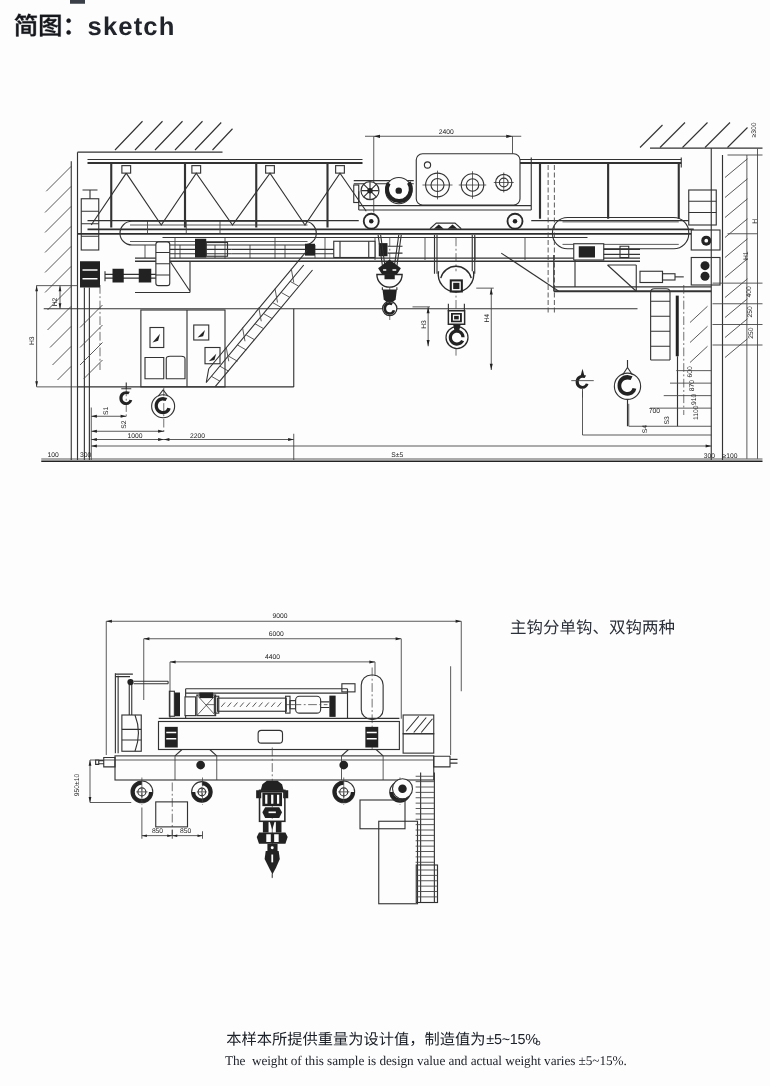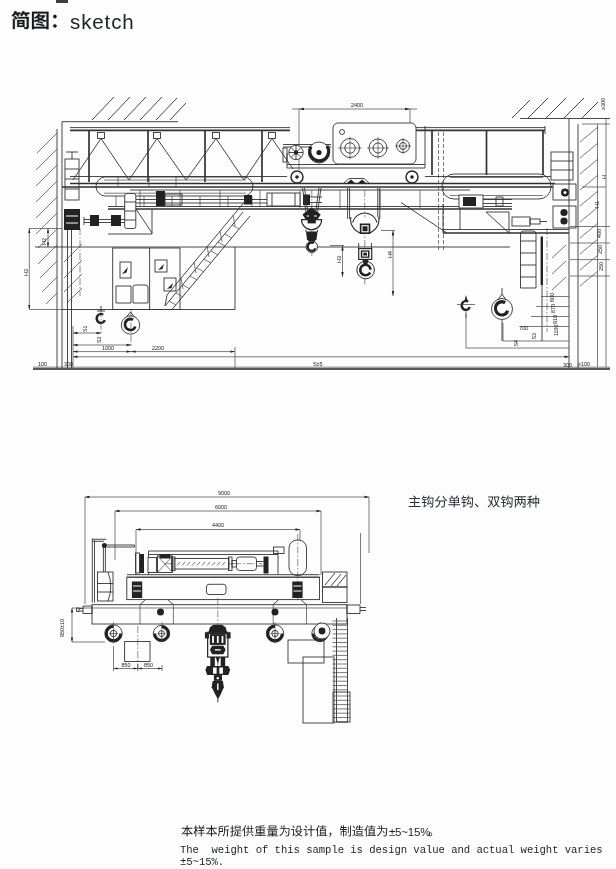--- a/index.html
+++ b/index.html
@@ -26,24 +26,24 @@
 <g fill="#2b2f38">
         <path transform="translate(408 506.5)" d="M1.4 -8.5H11.8V-7.5H1.4ZM2 -4.6H11.3V-3.6H2ZM0.7 -0.4H12.5V0.6H0.7ZM6.1 -7.7H7.1V0.1H6.1ZM4.9 -10.5 5.7 -11Q6.2 -10.7 6.6 -10.4Q7.1 -10 7.5 -9.6Q7.9 -9.2 8.2 -8.9L7.3 -8.3Q7.1 -8.6 6.7 -9Q6.3 -9.4 5.8 -9.8Q5.4 -10.2 4.9 -10.5Z M20.6 -11.1 21.5 -10.9Q21.3 -9.9 20.9 -9.1Q20.5 -8.2 20.1 -7.4Q19.7 -6.6 19.2 -6.1Q19.1 -6.1 19 -6.3Q18.8 -6.4 18.7 -6.5Q18.5 -6.6 18.4 -6.7Q19.1 -7.5 19.7 -8.7Q20.2 -9.8 20.6 -11.1ZM20.5 -9H24.9V-8.1H20.1ZM24.5 -9H25.5Q25.5 -9 25.5 -8.9Q25.5 -8.8 25.5 -8.7Q25.5 -8.6 25.5 -8.5Q25.4 -6.1 25.3 -4.5Q25.3 -2.9 25.2 -1.9Q25.1 -0.9 25 -0.3Q24.8 0.2 24.7 0.5Q24.5 0.8 24.2 0.9Q24 1 23.7 1Q23.4 1.1 22.9 1Q22.5 1 22 1Q22 0.8 21.9 0.5Q21.8 0.2 21.7 0Q22.2 0.1 22.7 0.1Q23.1 0.1 23.3 0.1Q23.5 0.1 23.6 0.1Q23.7 0 23.8 -0.1Q23.9 -0.3 24.1 -0.8Q24.2 -1.4 24.3 -2.4Q24.3 -3.4 24.4 -4.9Q24.5 -6.5 24.5 -8.8ZM19.3 -1.8 19.2 -2.6 19.6 -2.9 23 -3.5Q23 -3.4 23.1 -3.1Q23.1 -2.9 23.1 -2.7Q21.9 -2.5 21.2 -2.3Q20.5 -2.2 20.1 -2.1Q19.7 -2 19.5 -1.9Q19.4 -1.9 19.3 -1.8ZM19.3 -1.8Q19.2 -1.9 19.2 -2.1Q19.1 -2.2 19.1 -2.4Q19 -2.6 18.9 -2.7Q19.1 -2.7 19.2 -3Q19.4 -3.2 19.6 -3.5Q19.6 -3.7 19.8 -4Q20 -4.4 20.2 -4.9Q20.4 -5.4 20.5 -6Q20.7 -6.6 20.9 -7.2L21.8 -6.9Q21.6 -6.1 21.3 -5.3Q20.9 -4.4 20.6 -3.7Q20.2 -2.9 19.9 -2.3V-2.3Q19.9 -2.3 19.8 -2.3Q19.7 -2.2 19.6 -2.1Q19.4 -2.1 19.4 -2Q19.3 -1.9 19.3 -1.8ZM21.9 -5.1 22.6 -5.4Q22.9 -4.8 23.1 -4.2Q23.4 -3.6 23.6 -3Q23.7 -2.5 23.8 -2L23 -1.7Q22.9 -2.1 22.8 -2.7Q22.6 -3.3 22.4 -3.9Q22.1 -4.6 21.9 -5.1ZM15.6 -11.1 16.5 -10.8Q16.2 -10.1 15.9 -9.4Q15.5 -8.7 15.1 -8Q14.6 -7.4 14.2 -6.9Q14.1 -7 14 -7.2Q13.9 -7.4 13.8 -7.6Q13.8 -7.8 13.7 -7.9Q14.3 -8.4 14.8 -9.3Q15.3 -10.1 15.6 -11.1ZM15.3 -9.6H18.7V-8.6H15.1ZM14.7 -7.2H18.2V-6.3H14.7ZM14 -4.5H18.6V-3.6H14ZM15.8 1 15.6 0.1 16 -0.3 18.7 -1.6Q18.7 -1.4 18.7 -1.2Q18.8 -0.9 18.8 -0.8Q17.9 -0.3 17.3 0Q16.8 0.3 16.5 0.5Q16.1 0.7 16 0.8Q15.8 0.9 15.8 1ZM15.8 1Q15.7 0.8 15.7 0.7Q15.6 0.5 15.5 0.4Q15.4 0.2 15.3 0.1Q15.5 0 15.7 -0.2Q15.9 -0.3 15.9 -0.7V-6.9H16.8V0.1Q16.8 0.1 16.7 0.1Q16.6 0.2 16.4 0.3Q16.3 0.4 16.1 0.5Q16 0.6 15.9 0.7Q15.8 0.9 15.8 1Z M28.9 -6.1H36.4V-5.1H28.9ZM36.1 -6.1H37.1Q37.1 -6.1 37.1 -6Q37.1 -5.9 37.1 -5.8Q37.1 -5.7 37.1 -5.6Q37 -4.1 37 -3Q36.9 -2 36.8 -1.3Q36.7 -0.6 36.6 -0.2Q36.4 0.3 36.3 0.4Q36.1 0.7 35.8 0.8Q35.6 0.9 35.2 0.9Q34.9 0.9 34.3 0.9Q33.8 0.9 33.2 0.9Q33.1 0.7 33.1 0.4Q33 0.1 32.8 -0.1Q33.5 -0.1 34 -0Q34.6 -0 34.8 -0Q35.2 -0 35.4 -0.2Q35.6 -0.4 35.7 -1Q35.8 -1.6 35.9 -2.8Q36 -4 36.1 -5.9ZM30.7 -10.8 31.7 -10.5Q31.3 -9.4 30.7 -8.4Q30.1 -7.4 29.3 -6.6Q28.6 -5.7 27.8 -5.1Q27.7 -5.2 27.6 -5.3Q27.4 -5.5 27.3 -5.6Q27.1 -5.7 27 -5.8Q27.8 -6.4 28.5 -7.2Q29.2 -8 29.7 -8.9Q30.3 -9.8 30.7 -10.8ZM35.3 -10.8Q35.6 -10.2 36 -9.5Q36.5 -8.8 37 -8.1Q37.5 -7.5 38 -7Q38.6 -6.4 39.1 -6Q39 -5.9 38.8 -5.8Q38.7 -5.6 38.5 -5.5Q38.4 -5.3 38.3 -5.2Q37.8 -5.6 37.2 -6.2Q36.7 -6.8 36.2 -7.6Q35.6 -8.3 35.2 -9Q34.7 -9.8 34.4 -10.5ZM31.5 -5.8H32.5Q32.4 -4.7 32.2 -3.7Q32 -2.7 31.5 -1.8Q31 -0.9 30.1 -0.1Q29.2 0.6 27.9 1.1Q27.8 1 27.7 0.8Q27.6 0.7 27.5 0.5Q27.4 0.4 27.3 0.3Q28.5 -0.2 29.3 -0.8Q30.1 -1.5 30.6 -2.3Q31 -3.1 31.2 -4Q31.4 -4.9 31.5 -5.8Z M45.7 -8.3H46.7V1H45.7ZM42.5 -5.8V-4.3H50V-5.8ZM42.5 -8V-6.6H50V-8ZM41.6 -8.8H51V-3.5H41.6ZM40.3 -2.2H52.1V-1.3H40.3ZM42.7 -10.6 43.6 -11Q44 -10.6 44.4 -10Q44.8 -9.5 45 -9.1L44.1 -8.6Q43.9 -9 43.5 -9.6Q43.1 -10.2 42.7 -10.6ZM49 -11 50 -10.7Q49.6 -10 49.2 -9.4Q48.7 -8.7 48.3 -8.3L47.5 -8.6Q47.7 -8.9 48 -9.4Q48.3 -9.8 48.5 -10.2Q48.8 -10.7 49 -11Z M60.2 -11.1 61.1 -10.9Q60.9 -9.9 60.5 -9.1Q60.1 -8.2 59.7 -7.4Q59.3 -6.6 58.8 -6.1Q58.7 -6.1 58.6 -6.3Q58.4 -6.4 58.3 -6.5Q58.1 -6.6 58 -6.7Q58.7 -7.5 59.3 -8.7Q59.8 -9.8 60.2 -11.1ZM60.1 -9H64.5V-8.1H59.7ZM64.1 -9H65.1Q65.1 -9 65.1 -8.9Q65.1 -8.8 65.1 -8.7Q65.1 -8.6 65.1 -8.5Q65 -6.1 64.9 -4.5Q64.9 -2.9 64.8 -1.9Q64.7 -0.9 64.6 -0.3Q64.4 0.2 64.3 0.5Q64.1 0.8 63.8 0.9Q63.6 1 63.3 1Q63 1.1 62.5 1Q62.1 1 61.6 1Q61.6 0.8 61.5 0.5Q61.4 0.2 61.3 0Q61.8 0.1 62.3 0.1Q62.7 0.1 62.9 0.1Q63.1 0.1 63.2 0.1Q63.3 0 63.4 -0.1Q63.5 -0.3 63.7 -0.8Q63.8 -1.4 63.9 -2.4Q63.9 -3.4 64 -4.9Q64.1 -6.5 64.1 -8.8ZM58.9 -1.8 58.8 -2.6 59.2 -2.9 62.6 -3.5Q62.6 -3.4 62.7 -3.1Q62.7 -2.9 62.7 -2.7Q61.5 -2.5 60.8 -2.3Q60.1 -2.2 59.7 -2.1Q59.3 -2 59.1 -1.9Q59 -1.9 58.9 -1.8ZM58.9 -1.8Q58.8 -1.9 58.8 -2.1Q58.7 -2.2 58.7 -2.4Q58.6 -2.6 58.5 -2.7Q58.7 -2.7 58.8 -3Q59 -3.2 59.2 -3.5Q59.2 -3.7 59.4 -4Q59.6 -4.4 59.8 -4.9Q60 -5.4 60.1 -6Q60.3 -6.6 60.5 -7.2L61.4 -6.9Q61.2 -6.1 60.9 -5.3Q60.5 -4.4 60.2 -3.7Q59.8 -2.9 59.5 -2.3V-2.3Q59.5 -2.3 59.4 -2.3Q59.3 -2.2 59.2 -2.1Q59 -2.1 59 -2Q58.9 -1.9 58.9 -1.8ZM61.5 -5.1 62.2 -5.4Q62.5 -4.8 62.7 -4.2Q63 -3.6 63.2 -3Q63.3 -2.5 63.4 -2L62.6 -1.7Q62.5 -2.1 62.4 -2.7Q62.2 -3.3 62 -3.9Q61.7 -4.6 61.5 -5.1ZM55.2 -11.1 56.1 -10.8Q55.8 -10.1 55.5 -9.4Q55.1 -8.7 54.7 -8Q54.2 -7.4 53.8 -6.9Q53.7 -7 53.6 -7.2Q53.5 -7.4 53.4 -7.6Q53.4 -7.8 53.3 -7.9Q53.9 -8.4 54.4 -9.3Q54.9 -10.1 55.2 -11.1ZM54.9 -9.6H58.3V-8.6H54.7ZM54.3 -7.2H57.8V-6.3H54.3ZM53.6 -4.5H58.2V-3.6H53.6ZM55.4 1 55.2 0.1 55.6 -0.3 58.3 -1.6Q58.3 -1.4 58.3 -1.2Q58.4 -0.9 58.4 -0.8Q57.5 -0.3 56.9 0Q56.4 0.3 56.1 0.5Q55.7 0.7 55.6 0.8Q55.4 0.9 55.4 1ZM55.4 1Q55.3 0.8 55.3 0.7Q55.2 0.5 55.1 0.4Q55 0.2 54.9 0.1Q55.1 0 55.3 -0.2Q55.5 -0.3 55.5 -0.7V-6.9H56.4V0.1Q56.4 0.1 56.3 0.1Q56.2 0.2 56 0.3Q55.9 0.4 55.7 0.5Q55.6 0.6 55.5 0.7Q55.4 0.9 55.4 1Z M69.6 0.7Q69.2 0.2 68.7 -0.3Q68.2 -0.8 67.7 -1.3Q67.2 -1.8 66.7 -2.2L67.5 -3Q68 -2.6 68.5 -2.1Q69.1 -1.6 69.6 -1Q70.1 -0.5 70.5 -0Z M85.7 -10.1H90.7V-9.1H85.7ZM90.3 -10.1H90.5L90.7 -10.1L91.3 -9.9Q91 -7 90.1 -4.9Q89.3 -2.8 88 -1.3Q86.7 0.2 85.2 1Q85.1 0.9 85 0.8Q84.9 0.6 84.7 0.4Q84.6 0.3 84.5 0.2Q86 -0.5 87.2 -1.9Q88.4 -3.3 89.2 -5.3Q90 -7.3 90.3 -9.8ZM87 -9.3Q87.3 -7.1 87.9 -5.2Q88.5 -3.3 89.4 -1.9Q90.4 -0.5 91.9 0.2Q91.8 0.3 91.6 0.5Q91.5 0.6 91.4 0.8Q91.3 0.9 91.2 1.1Q89.7 0.2 88.6 -1.3Q87.6 -2.8 87 -4.8Q86.4 -6.7 86 -9.1ZM80.1 -10.1H84.5V-9.1H80.1ZM84.2 -10.1H84.3L84.5 -10.1L85.2 -9.9Q84.9 -7.2 84.2 -5.1Q83.6 -3 82.6 -1.5Q81.6 0.1 80.4 1Q80.3 0.9 80.2 0.8Q80.1 0.6 79.9 0.5Q79.8 0.3 79.7 0.3Q80.5 -0.4 81.3 -1.3Q82 -2.3 82.6 -3.6Q83.2 -4.9 83.6 -6.5Q84 -8 84.2 -9.8ZM80.2 -7.2 80.9 -7.7Q81.5 -7 82.2 -6.1Q82.8 -5.3 83.5 -4.4Q84.1 -3.6 84.6 -2.8Q85.1 -2 85.4 -1.3L84.5 -0.7Q84.2 -1.3 83.8 -2.1Q83.3 -2.9 82.7 -3.8Q82.1 -4.7 81.4 -5.6Q80.8 -6.4 80.2 -7.2Z M99.8 -11.1 100.7 -10.9Q100.5 -9.9 100.1 -9.1Q99.7 -8.2 99.3 -7.4Q98.9 -6.6 98.4 -6.1Q98.3 -6.1 98.2 -6.3Q98 -6.4 97.9 -6.5Q97.7 -6.6 97.6 -6.7Q98.3 -7.5 98.9 -8.7Q99.4 -9.8 99.8 -11.1ZM99.7 -9H104.1V-8.1H99.3ZM103.7 -9H104.7Q104.7 -9 104.7 -8.9Q104.7 -8.8 104.7 -8.7Q104.7 -8.6 104.7 -8.5Q104.6 -6.1 104.5 -4.5Q104.5 -2.9 104.4 -1.9Q104.3 -0.9 104.2 -0.3Q104 0.2 103.9 0.5Q103.7 0.8 103.4 0.9Q103.2 1 102.9 1Q102.6 1.1 102.1 1Q101.7 1 101.2 1Q101.2 0.8 101.1 0.5Q101 0.2 100.9 0Q101.4 0.1 101.9 0.1Q102.3 0.1 102.5 0.1Q102.7 0.1 102.8 0.1Q102.9 0 103 -0.1Q103.1 -0.3 103.3 -0.8Q103.4 -1.4 103.5 -2.4Q103.5 -3.4 103.6 -4.9Q103.7 -6.5 103.7 -8.8ZM98.5 -1.8 98.4 -2.6 98.8 -2.9 102.2 -3.5Q102.2 -3.4 102.3 -3.1Q102.3 -2.9 102.3 -2.7Q101.1 -2.5 100.4 -2.3Q99.7 -2.2 99.3 -2.1Q98.9 -2 98.7 -1.9Q98.6 -1.9 98.5 -1.8ZM98.5 -1.8Q98.4 -1.9 98.4 -2.1Q98.3 -2.2 98.3 -2.4Q98.2 -2.6 98.1 -2.7Q98.3 -2.7 98.4 -3Q98.6 -3.2 98.8 -3.5Q98.8 -3.7 99 -4Q99.2 -4.4 99.4 -4.9Q99.6 -5.4 99.7 -6Q99.9 -6.6 100.1 -7.2L101 -6.9Q100.8 -6.1 100.5 -5.3Q100.1 -4.4 99.8 -3.7Q99.4 -2.9 99.1 -2.3V-2.3Q99.1 -2.3 99 -2.3Q98.9 -2.2 98.8 -2.1Q98.6 -2.1 98.6 -2Q98.5 -1.9 98.5 -1.8ZM101.1 -5.1 101.8 -5.4Q102.1 -4.8 102.3 -4.2Q102.6 -3.6 102.8 -3Q102.9 -2.5 103 -2L102.2 -1.7Q102.1 -2.1 102 -2.7Q101.8 -3.3 101.6 -3.9Q101.3 -4.6 101.1 -5.1ZM94.8 -11.1 95.7 -10.8Q95.4 -10.1 95.1 -9.4Q94.7 -8.7 94.3 -8Q93.8 -7.4 93.4 -6.9Q93.3 -7 93.2 -7.2Q93.1 -7.4 93 -7.6Q93 -7.8 92.9 -7.9Q93.5 -8.4 94 -9.3Q94.5 -10.1 94.8 -11.1ZM94.5 -9.6H97.9V-8.6H94.3ZM93.9 -7.2H97.4V-6.3H93.9ZM93.2 -4.5H97.8V-3.6H93.2ZM95 1 94.8 0.1 95.2 -0.3 97.9 -1.6Q97.9 -1.4 97.9 -1.2Q98 -0.9 98 -0.8Q97.1 -0.3 96.5 0Q96 0.3 95.7 0.5Q95.3 0.7 95.2 0.8Q95 0.9 95 1ZM95 1Q94.9 0.8 94.9 0.7Q94.8 0.5 94.7 0.4Q94.6 0.2 94.5 0.1Q94.7 0 94.9 -0.2Q95.1 -0.3 95.1 -0.7V-6.9H96V0.1Q96 0.1 95.9 0.1Q95.8 0.2 95.6 0.3Q95.5 0.4 95.3 0.5Q95.2 0.6 95.1 0.7Q95 0.9 95 1Z M106.4 -10.2H118V-9.2H106.4ZM106.9 -7.4H117.1V-6.4H107.9V1.1H106.9ZM116.5 -7.4H117.5V-0.2Q117.5 0.3 117.4 0.5Q117.2 0.8 116.9 0.9Q116.5 1 115.9 1Q115.3 1.1 114.4 1.1Q114.4 0.8 114.3 0.6Q114.2 0.3 114.1 0.1Q114.6 0.1 115 0.1Q115.4 0.1 115.7 0.1Q116 0.1 116.2 0.1Q116.4 0.1 116.4 0Q116.5 -0.1 116.5 -0.2ZM110 -4.7 110.6 -5.4Q110.9 -5.1 111.2 -4.7Q111.5 -4.3 111.8 -3.9Q112 -3.5 112.2 -3.2L111.6 -2.4Q111.5 -2.7 111.2 -3.1Q110.9 -3.5 110.6 -3.9Q110.3 -4.4 110 -4.7ZM110 -9.5H111V-7.3Q111 -6.6 110.9 -5.8Q110.8 -4.9 110.6 -4.1Q110.4 -3.2 109.9 -2.4Q109.5 -1.5 108.8 -0.8Q108.7 -0.9 108.6 -1.1Q108.5 -1.2 108.3 -1.3Q108.2 -1.4 108.1 -1.5Q108.8 -2.1 109.1 -2.9Q109.5 -3.6 109.7 -4.4Q109.9 -5.2 109.9 -5.9Q110 -6.7 110 -7.3ZM113.4 -4.7 114 -5.4Q114.4 -4.9 114.9 -4.3Q115.3 -3.8 115.7 -3.2Q116.1 -2.7 116.3 -2.3L115.8 -1.5Q115.5 -1.9 115.1 -2.5Q114.7 -3.1 114.3 -3.7Q113.8 -4.2 113.4 -4.7ZM113.4 -9.5H114.3V-7.3Q114.3 -6.6 114.3 -5.8Q114.2 -4.9 114 -4.1Q113.8 -3.2 113.3 -2.4Q112.9 -1.5 112.2 -0.8Q112.1 -0.9 112 -1.1Q111.8 -1.2 111.7 -1.3Q111.6 -1.4 111.4 -1.5Q112.1 -2.1 112.5 -2.9Q112.9 -3.6 113.1 -4.4Q113.3 -5.2 113.3 -5.9Q113.4 -6.7 113.4 -7.3Z M124.6 -8.3H131.2V-2.5H130.2V-7.3H125.6V-2.4H124.6ZM127.4 -11.1H128.4V1H127.4ZM125 -4.2H130.9V-3.2H125ZM121.5 -10H122.5V1H121.5ZM119.4 -7.4H124.2V-6.4H119.4ZM121.6 -7 122.2 -6.7Q122 -6.1 121.7 -5.3Q121.4 -4.5 121.1 -3.8Q120.7 -3.1 120.4 -2.4Q120 -1.8 119.6 -1.4Q119.5 -1.6 119.4 -1.8Q119.2 -2.1 119.1 -2.3Q119.5 -2.7 119.8 -3.2Q120.2 -3.8 120.5 -4.4Q120.8 -5.1 121.1 -5.7Q121.4 -6.4 121.6 -7ZM123.6 -10.9 124.2 -10.1Q123.6 -9.9 122.9 -9.7Q122.1 -9.5 121.3 -9.3Q120.5 -9.2 119.7 -9.1Q119.7 -9.2 119.6 -9.5Q119.5 -9.7 119.4 -9.8Q120.2 -10 120.9 -10.1Q121.7 -10.3 122.4 -10.5Q123.1 -10.7 123.6 -10.9ZM122.4 -6.2Q122.6 -6.1 122.8 -5.8Q123.1 -5.4 123.4 -5.1Q123.7 -4.7 123.9 -4.4Q124.2 -4.1 124.3 -4L123.7 -3.2Q123.6 -3.4 123.3 -3.8Q123.1 -4.1 122.9 -4.5Q122.6 -4.9 122.4 -5.3Q122.1 -5.6 122 -5.8Z"></path>
       </g>
 
 <g fill="#1d2129">
         <path transform="translate(181 835.5)" d="M0.8 -7.7H11.4V-6.7H0.8ZM2.8 -2.2H9.4V-1.3H2.8ZM5.6 -10.2H6.6V1H5.6ZM4.7 -7.4 5.6 -7.1Q5.1 -5.8 4.4 -4.7Q3.7 -3.5 2.9 -2.6Q2.1 -1.6 1.1 -1Q1.1 -1.1 0.9 -1.2Q0.8 -1.4 0.7 -1.5Q0.6 -1.6 0.5 -1.7Q1.4 -2.3 2.2 -3.1Q3 -4 3.6 -5.1Q4.3 -6.2 4.7 -7.4ZM7.4 -7.3Q7.8 -6.2 8.5 -5.1Q9.2 -4.1 10 -3.2Q10.9 -2.3 11.8 -1.8Q11.7 -1.7 11.5 -1.6Q11.4 -1.4 11.3 -1.3Q11.1 -1.1 11.1 -1Q10.1 -1.6 9.3 -2.6Q8.4 -3.5 7.8 -4.7Q7.1 -5.8 6.6 -7.1Z M17.1 -7.9H23.5V-7.1H17.1ZM17.4 -5.4H23.1V-4.5H17.4ZM16.6 -2.8H23.8V-2H16.6ZM19.8 -7.6H20.7V1H19.8ZM17.6 -9.9 18.4 -10.2Q18.7 -9.7 19 -9.2Q19.3 -8.7 19.5 -8.3L18.6 -7.9Q18.5 -8.3 18.2 -8.9Q17.9 -9.4 17.6 -9.9ZM22.2 -10.3 23.1 -10Q22.8 -9.3 22.4 -8.6Q22.1 -7.9 21.7 -7.4L20.9 -7.7Q21.2 -8 21.4 -8.5Q21.7 -8.9 21.9 -9.4Q22.1 -9.9 22.2 -10.3ZM12.9 -7.9H16.6V-7H12.9ZM14.4 -10.3H15.3V1H14.4ZM14.5 -7.3 15 -7.2Q14.9 -6.4 14.7 -5.6Q14.5 -4.8 14.2 -4.1Q14 -3.3 13.7 -2.6Q13.4 -2 13.1 -1.5Q13 -1.6 12.9 -1.8Q12.8 -2 12.8 -2.1Q12.7 -2.3 12.6 -2.4Q12.9 -2.8 13.2 -3.4Q13.5 -4 13.7 -4.6Q14 -5.3 14.2 -6Q14.4 -6.7 14.5 -7.3ZM15.3 -6.6Q15.4 -6.5 15.6 -6.2Q15.8 -5.8 16 -5.5Q16.3 -5.1 16.5 -4.8Q16.7 -4.5 16.7 -4.3L16.2 -3.6Q16.1 -3.9 15.9 -4.2Q15.7 -4.6 15.5 -5Q15.3 -5.4 15.1 -5.7Q14.9 -6 14.8 -6.2Z M25.2 -7.7H35.8V-6.7H25.2ZM27.2 -2.2H33.8V-1.3H27.2ZM30 -10.2H31V1H30ZM29.1 -7.4 30 -7.1Q29.5 -5.8 28.8 -4.7Q28.1 -3.5 27.3 -2.6Q26.5 -1.6 25.5 -1Q25.5 -1.1 25.3 -1.2Q25.2 -1.4 25.1 -1.5Q25 -1.6 24.9 -1.7Q25.8 -2.3 26.6 -3.1Q27.4 -4 28 -5.1Q28.7 -6.2 29.1 -7.4ZM31.8 -7.3Q32.2 -6.2 32.9 -5.1Q33.6 -4.1 34.4 -3.2Q35.3 -2.3 36.2 -1.8Q36.1 -1.7 35.9 -1.6Q35.8 -1.4 35.7 -1.3Q35.5 -1.1 35.5 -1Q34.5 -1.6 33.7 -2.6Q32.8 -3.5 32.2 -4.7Q31.5 -5.8 31 -7.1Z M43.5 -6.1H48.3V-5.2H43.5ZM45.9 -5.5H46.9V0.9H45.9ZM37.8 -9H38.7V-4.8Q38.7 -4.1 38.7 -3.4Q38.6 -2.6 38.5 -1.8Q38.4 -1.1 38.2 -0.3Q38 0.4 37.7 1Q37.6 0.9 37.5 0.8Q37.3 0.7 37.2 0.6Q37.1 0.5 36.9 0.4Q37.3 -0.3 37.5 -1.2Q37.7 -2.1 37.8 -3.1Q37.8 -4 37.8 -4.8ZM47.4 -10.1 48.1 -9.3Q47.5 -9.1 46.7 -8.9Q45.9 -8.7 45 -8.5Q44.2 -8.4 43.4 -8.2Q43.4 -8.4 43.3 -8.6Q43.2 -8.9 43.1 -9Q43.9 -9.1 44.7 -9.3Q45.5 -9.5 46.2 -9.7Q46.9 -9.9 47.4 -10.1ZM38.3 -7.2H42V-3.6H38.3V-4.4H41.1V-6.4H38.3ZM42 -10 42.6 -9.2Q42 -9 41.2 -8.8Q40.5 -8.6 39.6 -8.5Q38.8 -8.4 38.1 -8.3Q38 -8.5 38 -8.7Q37.9 -8.9 37.8 -9Q38.5 -9.1 39.3 -9.3Q40.1 -9.4 40.8 -9.6Q41.5 -9.8 42 -10ZM43.1 -9H44.1V-4.9Q44.1 -4.3 44 -3.5Q43.9 -2.7 43.7 -1.9Q43.6 -1.1 43.2 -0.3Q42.8 0.4 42.2 1Q42.2 0.9 42 0.8Q41.9 0.7 41.8 0.6Q41.6 0.4 41.5 0.4Q42.1 -0.2 42.4 -0.8Q42.7 -1.5 42.9 -2.2Q43 -2.9 43.1 -3.6Q43.1 -4.3 43.1 -5Z M54.6 -7.5V-6.6H58.7V-7.5ZM54.6 -9.2V-8.2H58.7V-9.2ZM53.8 -9.8H59.6V-5.9H53.8ZM53.2 -5H60.3V-4.2H53.2ZM56.2 -4.6H57.1V0.4L56.2 0ZM54.6 -2.4Q54.9 -1.3 55.5 -0.8Q56 -0.3 56.7 -0.2Q57.4 -0 58.3 -0Q58.4 -0 58.7 -0Q59 -0 59.4 -0Q59.8 -0 60.1 -0Q60.5 -0 60.6 -0Q60.6 0.1 60.5 0.2Q60.5 0.4 60.4 0.5Q60.4 0.7 60.4 0.8H59.9H58.2Q57.5 0.8 56.8 0.7Q56.2 0.6 55.6 0.3Q55.1 -0 54.7 -0.6Q54.3 -1.2 54 -2.1ZM56.8 -2.8H59.7V-2H56.8ZM54 -3.6 54.9 -3.5Q54.7 -2 54.2 -0.9Q53.7 0.2 52.9 1Q52.8 0.9 52.7 0.8Q52.6 0.7 52.4 0.6Q52.3 0.5 52.2 0.4Q53 -0.2 53.5 -1.3Q53.9 -2.3 54 -3.6ZM49.2 -3.8Q49.9 -4 50.9 -4.3Q51.9 -4.6 52.9 -4.9L53 -4.1Q52.1 -3.7 51.1 -3.4Q50.2 -3.1 49.4 -2.9ZM49.3 -7.8H53V-6.9H49.3ZM50.8 -10.2H51.7V-0.2Q51.7 0.2 51.6 0.4Q51.5 0.6 51.2 0.7Q51 0.8 50.7 0.9Q50.3 0.9 49.7 0.9Q49.7 0.7 49.6 0.5Q49.5 0.2 49.4 0Q49.8 0.1 50.2 0.1Q50.5 0.1 50.6 0.1Q50.7 0.1 50.8 0Q50.8 -0 50.8 -0.2Z M64.3 -10.2 65.1 -10Q64.8 -8.9 64.2 -7.9Q63.7 -6.9 63.1 -6Q62.4 -5.1 61.8 -4.4Q61.7 -4.6 61.6 -4.7Q61.5 -4.9 61.4 -5.1Q61.3 -5.2 61.3 -5.4Q61.9 -5.9 62.4 -6.7Q63 -7.5 63.5 -8.4Q63.9 -9.3 64.3 -10.2ZM63 -7.1 63.9 -7.9 63.9 -7.9V1H63ZM65.1 -7.6H72.6V-6.8H65.1ZM64.8 -3.7H72.7V-2.9H64.8ZM66.7 -10.1H67.6V-3.3H66.7ZM69.9 -10.1H70.8V-3.3H69.9ZM66.9 -2.2 67.8 -1.9Q67.5 -1.4 67.1 -0.8Q66.7 -0.3 66.3 0.1Q65.8 0.6 65.4 0.9Q65.3 0.9 65.2 0.8Q65.1 0.6 64.9 0.5Q64.8 0.4 64.7 0.4Q65.3 -0.1 65.9 -0.8Q66.5 -1.5 66.9 -2.2ZM69.7 -1.7 70.4 -2.1Q70.8 -1.7 71.2 -1.3Q71.7 -0.8 72 -0.3Q72.4 0.1 72.6 0.5L71.8 1Q71.6 0.6 71.3 0.1Q70.9 -0.3 70.5 -0.8Q70.1 -1.3 69.7 -1.7Z M73.8 -0.2H84.8V0.6H73.8ZM73.9 -8.1H84.7V-7.3H73.9ZM74.7 -1.9H84V-1.2H74.7ZM78.8 -9.3H79.7V0.2H78.8ZM83 -10.2 83.5 -9.5Q82.7 -9.3 81.7 -9.2Q80.7 -9.1 79.5 -9Q78.4 -8.9 77.2 -8.9Q76.1 -8.8 75 -8.8Q75 -9 74.9 -9.2Q74.9 -9.4 74.8 -9.5Q75.9 -9.6 77 -9.6Q78.2 -9.7 79.3 -9.8Q80.4 -9.8 81.3 -9.9Q82.3 -10.1 83 -10.2ZM76 -4.4V-3.5H82.6V-4.4ZM76 -5.9V-5H82.6V-5.9ZM75.1 -6.6H83.5V-2.8H75.1Z M88.4 -8.1V-7.4H94.5V-8.1ZM88.4 -9.3V-8.6H94.5V-9.3ZM87.6 -9.9H95.4V-6.9H87.6ZM88.2 -3.3V-2.6H94.9V-3.3ZM88.2 -4.6V-3.9H94.9V-4.6ZM87.3 -5.1H95.8V-2.1H87.3ZM91 -4.9H91.9V0.3H91ZM86 -6.4H97V-5.7H86ZM87 -1.4H96.1V-0.7H87ZM86 -0H97V0.7H86Z M98.6 -7.3H108V-6.4H98.6ZM107.6 -7.3H108.6Q108.6 -7.3 108.6 -7.2Q108.6 -7.1 108.6 -7Q108.6 -6.9 108.6 -6.8Q108.5 -5 108.4 -3.7Q108.4 -2.4 108.3 -1.6Q108.2 -0.8 108 -0.3Q107.9 0.1 107.7 0.3Q107.5 0.6 107.3 0.7Q107.1 0.8 106.7 0.8Q106.4 0.9 105.9 0.9Q105.3 0.9 104.8 0.8Q104.8 0.6 104.7 0.3Q104.6 0.1 104.5 -0.1Q105.1 -0.1 105.6 -0.1Q106.1 -0.1 106.4 -0.1Q106.5 -0.1 106.7 -0.1Q106.8 -0.1 106.9 -0.2Q107 -0.4 107.1 -0.8Q107.3 -1.3 107.3 -2.1Q107.4 -2.9 107.5 -4.1Q107.6 -5.4 107.6 -7.1ZM102.6 -10.2H103.5V-8.8Q103.5 -8 103.5 -7Q103.4 -6.1 103.2 -5Q102.9 -4 102.4 -3Q101.9 -2 101.1 -1Q100.3 -0 99 0.8Q98.9 0.7 98.8 0.6Q98.7 0.4 98.5 0.3Q98.4 0.2 98.3 0.1Q99.5 -0.7 100.3 -1.6Q101.1 -2.5 101.6 -3.4Q102 -4.4 102.3 -5.3Q102.5 -6.3 102.5 -7.1Q102.6 -8 102.6 -8.8ZM99.6 -9.6 100.4 -9.9Q100.7 -9.5 101.1 -9Q101.5 -8.5 101.7 -8.1L100.9 -7.7Q100.7 -8 100.5 -8.3Q100.3 -8.6 100.1 -8.9Q99.8 -9.3 99.6 -9.6ZM103.7 -4.5 104.4 -4.9Q104.8 -4.5 105.1 -4.1Q105.4 -3.7 105.7 -3.3Q106 -2.9 106.2 -2.5L105.3 -2.1Q105.2 -2.4 104.9 -2.9Q104.6 -3.3 104.3 -3.7Q104 -4.2 103.7 -4.5Z M111.3 -9.5 111.9 -10Q112.2 -9.8 112.6 -9.4Q112.9 -9.1 113.2 -8.8Q113.6 -8.5 113.8 -8.2L113.1 -7.5Q112.9 -7.8 112.6 -8.1Q112.3 -8.5 112 -8.8Q111.6 -9.2 111.3 -9.5ZM111.9 0.7 111.8 -0.1 112 -0.5 114.3 -2.1Q114.3 -2 114.4 -1.7Q114.5 -1.5 114.6 -1.4Q113.8 -0.8 113.3 -0.4Q112.8 -0 112.5 0.2Q112.3 0.4 112.1 0.5Q112 0.6 111.9 0.7ZM110.3 -6.4H112.5V-5.5H110.3ZM116 -9.8H119.2V-9H116ZM114.5 -4.9H120.2V-4H114.5ZM119.9 -4.9H120.1L120.2 -4.9L120.8 -4.6Q120.4 -3.4 119.8 -2.5Q119.1 -1.6 118.3 -0.9Q117.4 -0.2 116.5 0.2Q115.5 0.7 114.4 1Q114.3 0.8 114.2 0.6Q114.1 0.3 114 0.2Q115 -0 115.9 -0.5Q116.8 -0.9 117.6 -1.5Q118.4 -2.1 119 -2.9Q119.6 -3.7 119.9 -4.7ZM115.7 -4.2Q116.2 -3.1 117 -2.2Q117.9 -1.3 119 -0.7Q120.2 -0.1 121.6 0.2Q121.5 0.3 121.3 0.4Q121.2 0.6 121.1 0.7Q121 0.9 121 1Q118.8 0.5 117.3 -0.8Q115.8 -2.1 114.9 -3.9ZM115.8 -9.8H116.7V-8.4Q116.7 -7.9 116.5 -7.3Q116.3 -6.7 115.9 -6.1Q115.4 -5.5 114.5 -5.1Q114.5 -5.2 114.3 -5.4Q114.2 -5.5 114.1 -5.6Q114 -5.7 113.9 -5.8Q114.7 -6.2 115.1 -6.6Q115.5 -7.1 115.7 -7.5Q115.8 -8 115.8 -8.5ZM118.8 -9.8H119.7V-7Q119.7 -6.7 119.7 -6.6Q119.8 -6.5 119.9 -6.5Q120 -6.5 120.1 -6.5Q120.3 -6.5 120.5 -6.5Q120.7 -6.5 120.7 -6.5Q120.9 -6.5 121 -6.5Q121.2 -6.5 121.3 -6.6Q121.3 -6.4 121.4 -6.2Q121.4 -5.9 121.4 -5.8Q121.3 -5.7 121.1 -5.7Q120.9 -5.7 120.8 -5.7Q120.7 -5.7 120.5 -5.7Q120.3 -5.7 120.1 -5.7Q119.9 -5.7 119.8 -5.7Q119.4 -5.7 119.2 -5.8Q119 -6 118.9 -6.3Q118.8 -6.5 118.8 -7ZM111.9 0.7Q111.9 0.6 111.8 0.5Q111.7 0.3 111.6 0.2Q111.5 0 111.4 -0Q111.6 -0.1 111.7 -0.3Q111.8 -0.4 111.9 -0.7Q112 -0.9 112 -1.2V-6.4H112.9V-0.4Q112.9 -0.4 112.8 -0.2Q112.6 -0.1 112.4 0Q112.2 0.2 112.1 0.4Q111.9 0.6 111.9 0.7Z M123.7 -9.4 124.3 -10Q124.6 -9.8 125 -9.4Q125.4 -9.1 125.7 -8.8Q126 -8.5 126.2 -8.2L125.6 -7.5Q125.4 -7.8 125.1 -8.1Q124.8 -8.5 124.4 -8.8Q124 -9.2 123.7 -9.4ZM124.4 0.7 124.2 -0.2 124.5 -0.6 126.9 -2.2Q127 -2.1 127 -1.9Q127.1 -1.8 127.1 -1.6Q127.2 -1.5 127.2 -1.4Q126.4 -0.8 125.8 -0.4Q125.3 -0 125 0.2Q124.7 0.4 124.6 0.5Q124.5 0.6 124.4 0.7ZM122.6 -6.4H125.1V-5.5H122.6ZM126.5 -6.2H133.7V-5.3H126.5ZM129.6 -10.2H130.6V1H129.6ZM124.4 0.7Q124.3 0.6 124.3 0.5Q124.2 0.3 124.1 0.1Q124 -0 123.9 -0.1Q124.1 -0.2 124.3 -0.5Q124.5 -0.7 124.5 -1.1V-6.4H125.4V-0.3Q125.4 -0.3 125.3 -0.2Q125.2 -0.2 125.1 -0Q124.9 0.1 124.8 0.2Q124.6 0.4 124.5 0.5Q124.4 0.6 124.4 0.7Z M138.2 -9H145.5V-8.2H138.2ZM137.7 -0.2H145.9V0.6H137.7ZM138.9 -7.1H144.8V0.1H143.9V-6.3H139.7V0.1H138.9ZM139.4 -5.3H144.1V-4.6H139.4ZM139.4 -3.6H144.3V-2.9H139.4ZM139.4 -1.9H144.2V-1.2H139.4ZM141.5 -10.2 142.5 -10.2Q142.4 -9.6 142.3 -9Q142.1 -8.3 142 -7.8Q141.9 -7.2 141.7 -6.7L140.9 -6.8Q141 -7.3 141.2 -7.9Q141.3 -8.5 141.4 -9.1Q141.5 -9.7 141.5 -10.2ZM137.4 -10.2 138.3 -10Q137.9 -8.9 137.4 -7.9Q136.9 -6.9 136.3 -6Q135.7 -5.2 135.1 -4.5Q135.1 -4.6 135 -4.7Q134.9 -4.9 134.8 -5.1Q134.7 -5.3 134.6 -5.4Q135.2 -6 135.7 -6.7Q136.2 -7.5 136.7 -8.4Q137.1 -9.3 137.4 -10.2ZM136.1 -7 137 -7.9 137 -7.9V1H136.1Z M148.3 1.3 148 0.7Q148.8 0.3 149.2 -0.1Q149.6 -0.6 149.6 -1.3L149.4 -2.3L150 -1.4Q149.9 -1.2 149.7 -1.2Q149.5 -1.1 149.4 -1.1Q149 -1.1 148.7 -1.3Q148.5 -1.6 148.5 -2Q148.5 -2.4 148.7 -2.6Q149 -2.9 149.4 -2.9Q149.9 -2.9 150.2 -2.5Q150.4 -2.1 150.4 -1.5Q150.4 -0.5 149.9 0.2Q149.3 1 148.3 1.3Z M166.9 -9.1H167.7V-2.4H166.9ZM169 -10.1H169.9V-0.3Q169.9 0.2 169.8 0.4Q169.7 0.6 169.4 0.8Q169.1 0.9 168.6 0.9Q168.1 0.9 167.4 0.9Q167.4 0.7 167.3 0.5Q167.2 0.2 167.1 -0Q167.7 -0 168.1 -0Q168.6 -0 168.8 -0Q168.9 -0 169 -0.1Q169 -0.1 169 -0.3ZM162.1 -10.2H163V1H162.1ZM164.7 -4.3H165.5V-0.9Q165.5 -0.6 165.5 -0.4Q165.4 -0.2 165.2 -0.1Q165 -0 164.6 -0Q164.2 0 163.7 0Q163.7 -0.2 163.6 -0.4Q163.6 -0.6 163.5 -0.8Q163.9 -0.8 164.2 -0.8Q164.4 -0.8 164.5 -0.8Q164.7 -0.8 164.7 -0.9ZM159.7 -4.3H165V-3.5H160.5V-0H159.7ZM159.1 -6.4H166V-5.5H159.1ZM160.3 -8.5H165.5V-7.6H160.2ZM160.3 -10 161.2 -9.8Q161 -8.8 160.6 -7.9Q160.3 -7 159.9 -6.4Q159.8 -6.4 159.7 -6.5Q159.5 -6.6 159.4 -6.6Q159.2 -6.7 159.1 -6.7Q159.5 -7.4 159.8 -8.2Q160.1 -9.1 160.3 -10Z M176 -8.7H181.8V-7.9H176ZM174.5 -6.3H182.4V-5.6H174.5ZM176.1 -10.1 177 -9.9Q176.7 -9 176.2 -8.1Q175.8 -7.2 175.3 -6.6Q175.2 -6.7 175.1 -6.8Q174.9 -6.9 174.8 -7Q174.6 -7 174.5 -7.1Q175 -7.6 175.5 -8.4Q175.9 -9.2 176.1 -10.1ZM178.1 -10.2H179V-5.8H178.1ZM171.7 -9.3 172.3 -9.8Q172.7 -9.5 173 -9.1Q173.4 -8.8 173.7 -8.5Q174 -8.1 174.2 -7.8L173.5 -7.3Q173.3 -7.6 173 -7.9Q172.7 -8.3 172.3 -8.6Q172 -9 171.7 -9.3ZM173.9 -5.6V-0.9H173V-4.7H171.4V-5.6ZM176.4 -3.8V-1.9H180.5V-3.8ZM175.5 -4.6H181.4V-1.1H175.5ZM173.6 -1.2Q173.9 -1.2 174.1 -1Q174.3 -0.8 174.8 -0.6Q175.3 -0.3 176.1 -0.2Q176.9 -0.1 177.9 -0.1Q178.4 -0.1 179 -0.1Q179.7 -0.1 180.3 -0.1Q181 -0.2 181.6 -0.2Q182.2 -0.3 182.6 -0.3Q182.6 -0.2 182.5 -0Q182.5 0.1 182.4 0.3Q182.4 0.5 182.4 0.6Q182 0.6 181.4 0.7Q180.8 0.7 180.2 0.7Q179.6 0.7 178.9 0.7Q178.3 0.8 177.9 0.8Q176.8 0.8 176 0.6Q175.2 0.5 174.6 0.2Q174.3 -0 174 -0.2Q173.8 -0.4 173.6 -0.4Q173.4 -0.4 173.1 -0.2Q172.8 -0 172.5 0.3Q172.3 0.5 171.9 0.9L171.4 0.1Q171.9 -0.5 172.5 -0.8Q173.1 -1.2 173.6 -1.2Z M187 -9H194.3V-8.2H187ZM186.5 -0.2H194.7V0.6H186.5ZM187.7 -7.1H193.6V0.1H192.7V-6.3H188.5V0.1H187.7ZM188.2 -5.3H192.9V-4.6H188.2ZM188.2 -3.6H193.1V-2.9H188.2ZM188.2 -1.9H193V-1.2H188.2ZM190.3 -10.2 191.3 -10.2Q191.2 -9.6 191.1 -9Q190.9 -8.3 190.8 -7.8Q190.7 -7.2 190.5 -6.7L189.7 -6.8Q189.8 -7.3 190 -7.9Q190.1 -8.5 190.2 -9.1Q190.3 -9.7 190.3 -10.2ZM186.2 -10.2 187.1 -10Q186.7 -8.9 186.2 -7.9Q185.7 -6.9 185.1 -6Q184.5 -5.2 183.9 -4.5Q183.9 -4.6 183.8 -4.7Q183.7 -4.9 183.6 -5.1Q183.5 -5.3 183.4 -5.4Q184 -6 184.5 -6.7Q185 -7.5 185.5 -8.4Q185.9 -9.3 186.2 -10.2ZM184.9 -7 185.8 -7.9 185.8 -7.9V1H184.9Z M196.2 -7.3H205.6V-6.4H196.2ZM205.2 -7.3H206.2Q206.2 -7.3 206.2 -7.2Q206.2 -7.1 206.2 -7Q206.2 -6.9 206.2 -6.8Q206.1 -5 206 -3.7Q206 -2.4 205.9 -1.6Q205.8 -0.8 205.6 -0.3Q205.5 0.1 205.3 0.3Q205.1 0.6 204.9 0.7Q204.7 0.8 204.3 0.8Q204 0.9 203.5 0.9Q202.9 0.9 202.4 0.8Q202.4 0.6 202.3 0.3Q202.2 0.1 202.1 -0.1Q202.7 -0.1 203.2 -0.1Q203.7 -0.1 204 -0.1Q204.1 -0.1 204.3 -0.1Q204.4 -0.1 204.5 -0.2Q204.6 -0.4 204.7 -0.8Q204.9 -1.3 204.9 -2.1Q205 -2.9 205.1 -4.1Q205.2 -5.4 205.2 -7.1ZM200.2 -10.2H201.1V-8.8Q201.1 -8 201.1 -7Q201 -6.1 200.8 -5Q200.5 -4 200 -3Q199.5 -2 198.7 -1Q197.9 -0 196.6 0.8Q196.5 0.7 196.4 0.6Q196.3 0.4 196.1 0.3Q196 0.2 195.9 0.1Q197.1 -0.7 197.9 -1.6Q198.7 -2.5 199.2 -3.4Q199.6 -4.4 199.9 -5.3Q200.1 -6.3 200.1 -7.1Q200.2 -8 200.2 -8.8ZM197.2 -9.6 198 -9.9Q198.3 -9.5 198.7 -9Q199.1 -8.5 199.3 -8.1L198.5 -7.7Q198.3 -8 198.1 -8.3Q197.9 -8.6 197.7 -8.9Q197.4 -9.3 197.2 -9.6ZM201.3 -4.5 202 -4.9Q202.4 -4.5 202.7 -4.1Q203 -3.7 203.3 -3.3Q203.6 -2.9 203.8 -2.5L202.9 -2.1Q202.8 -2.4 202.5 -2.9Q202.2 -3.3 201.9 -3.7Q201.6 -4.2 201.3 -4.5Z"></path>
         <path transform="translate(428 835.5)" d="M2.4 -3Q2.9 -3 3.3 -2.7Q3.7 -2.5 4 -2.1Q4.2 -1.6 4.2 -1.1Q4.2 -0.6 4 -0.2Q3.7 0.2 3.3 0.5Q2.9 0.7 2.4 0.7Q1.9 0.7 1.4 0.5Q1 0.2 0.8 -0.2Q0.5 -0.6 0.5 -1.1Q0.5 -1.6 0.8 -2.1Q1 -2.5 1.4 -2.7Q1.9 -3 2.4 -3ZM2.4 0.1Q2.9 0.1 3.2 -0.2Q3.6 -0.6 3.6 -1.1Q3.6 -1.5 3.4 -1.7Q3.3 -2 3 -2.2Q2.7 -2.4 2.4 -2.4Q2 -2.4 1.8 -2.2Q1.5 -2 1.3 -1.7Q1.1 -1.5 1.1 -1.1Q1.1 -0.8 1.3 -0.5Q1.5 -0.2 1.8 -0Q2 0.1 2.4 0.1Z"></path>
         <text x="389" y="835.5" font-size="11.5" font-family="Liberation Sans,sans-serif" letter-spacing="-0.2">±5~15%</text>
       </g>
 </svg>
-<div style="position:absolute;left:70px;top:10px;font-size:20.5px;font-weight:normal;color:#21242b;letter-spacing:0.9px;">sketch</div>
+<div style="position:absolute;left:70px;top:10px;font-size:20.5px;font-weight:bold;color:#21242b;letter-spacing:0.9px;">sketch</div>
 <div style="position:absolute;left:56px;top:0;width:12px;height:2.5px;background:#3a3f48;"></div>
 
-<div style="position:absolute;left:180px;top:844px;font-size:10.6px;color:#1d2129;font-family:Liberation Mono, monospace;letter-spacing:-0.05px;">The&nbsp; weight of this sample is design value and actual weight varies ±5~15%.</div>
+<div style="position:absolute;left:180px;top:844px;font-size:10.6px;color:#1d2129;font-family:Liberation Serif, serif;letter-spacing:-0.05px;">The&nbsp; weight of this sample is design value and actual weight varies ±5~15%.</div>
 <svg width="616" height="869" viewBox="0 0 616 869">
 <defs>
         <filter id="soft" x="-5%" y="-5%" width="110%" height="110%">
           <feGaussianBlur stdDeviation="0.28"></feGaussianBlur>
         </filter>
       </defs>
 <g id="upper" filter="url(#soft)">
 
 <g class="ln">
 <path d="M92 120 L114 97 M108 120 L130 97 M124 120 L146 97 M140 120 L162 97 M156 120 L177 98 M170 120 L186 103"></path>

